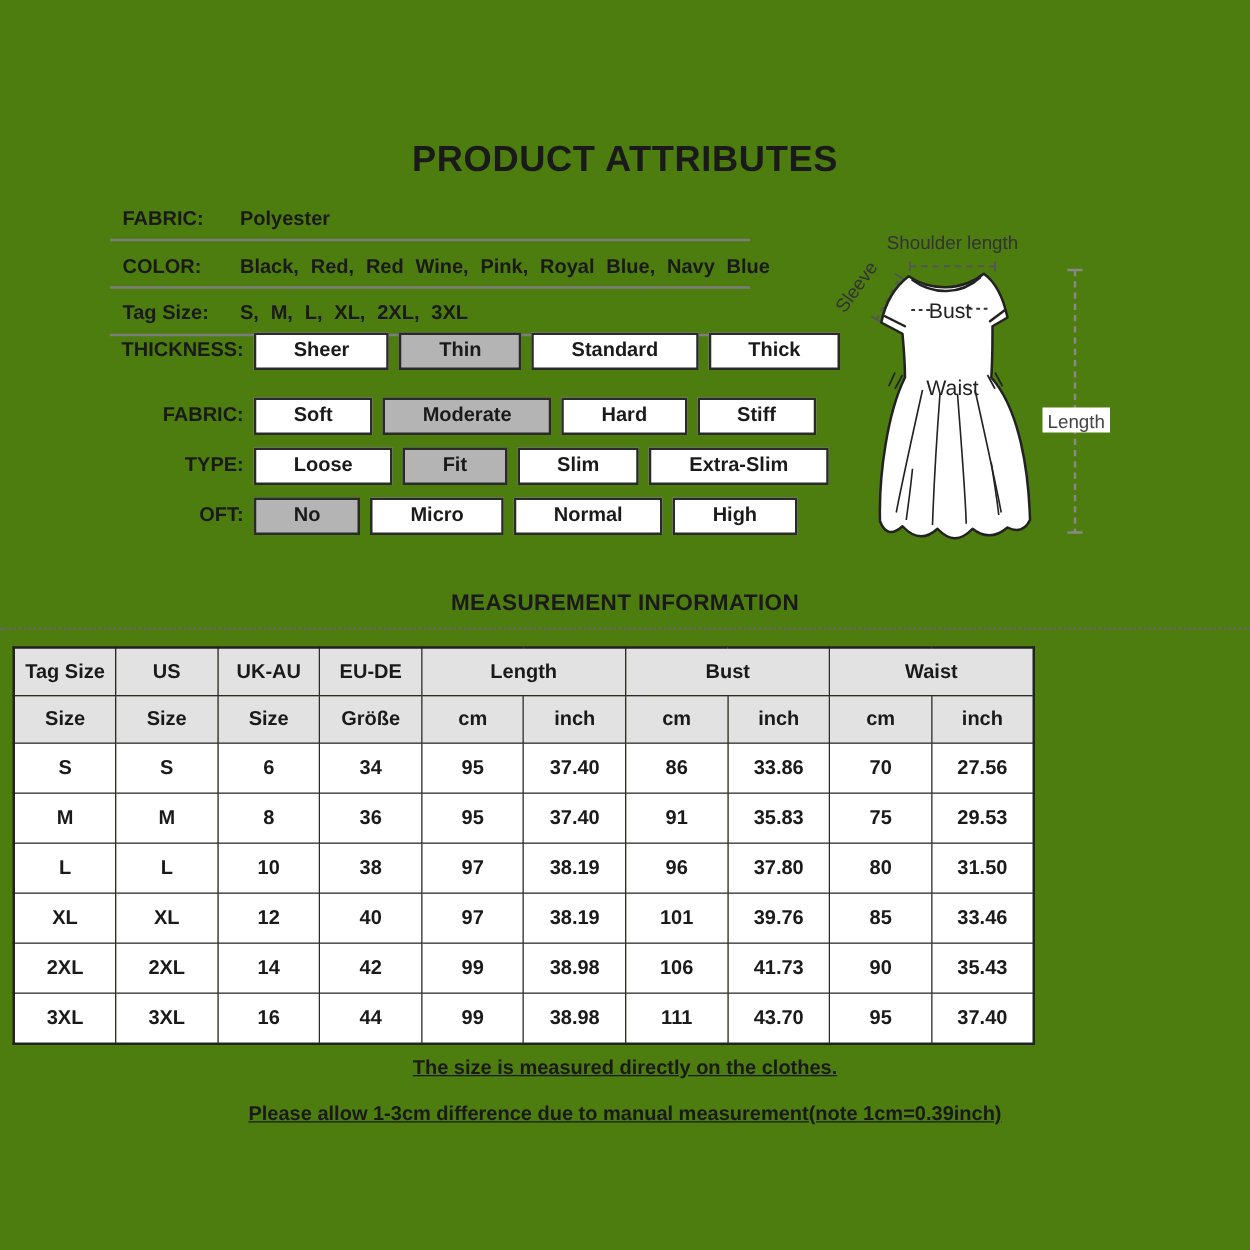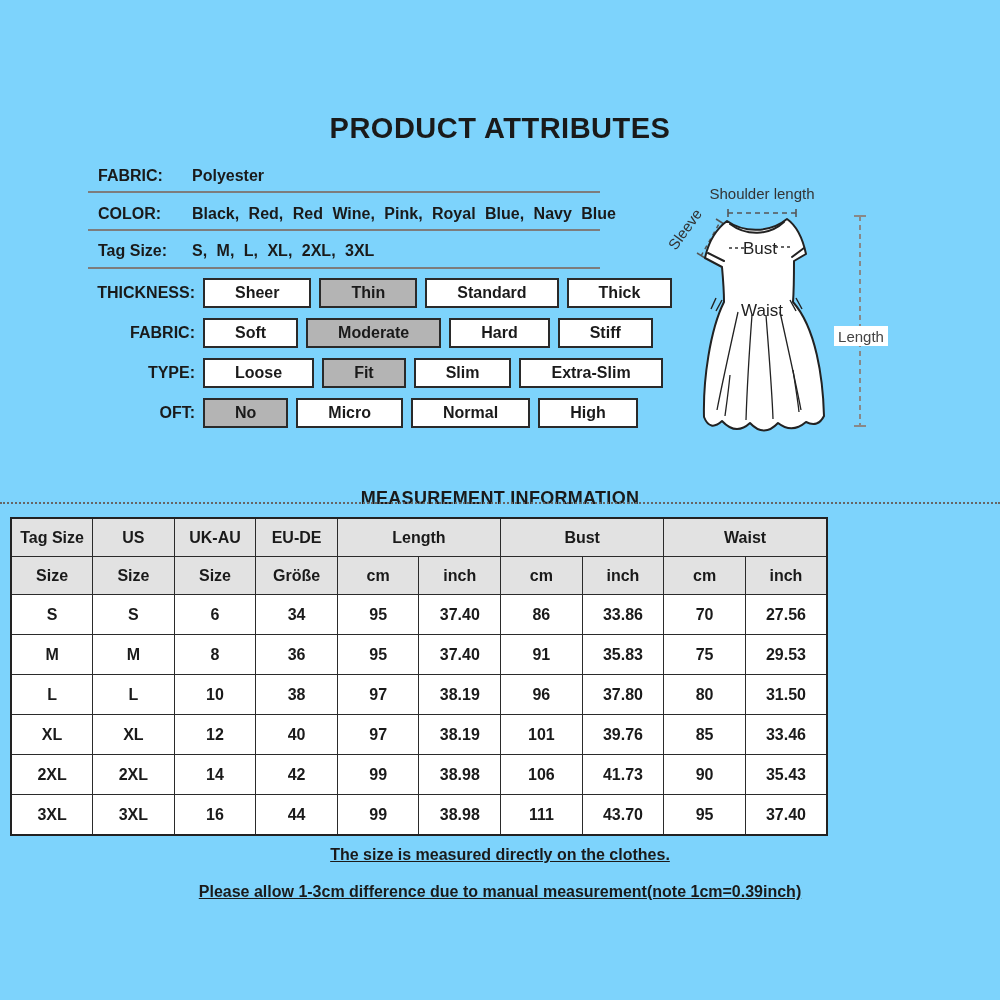--- a/index.html
+++ b/index.html
@@ -1,37 +1,37 @@
 <!DOCTYPE html>
 <html><head>
 <meta charset="utf-8">
 <style>
   html,body{margin:0;padding:0;background:#fff;}
-  .page{position:relative;width:1000px;height:1000px;background:#7dd3fc;overflow:hidden;
+  .page{position:relative;width:1000px;height:1000px;background:#4d7c0f;overflow:hidden;
         font-family:"Liberation Sans",sans-serif;color:#1a1a1a;}
   .title{position:absolute;top:112px;left:0;width:1000px;text-align:center;
          font-size:29px;font-weight:bold;letter-spacing:.5px;}
   
   .attr-row{position:absolute;left:98px;width:520px;font-size:16px;font-weight:bold;
             white-space:nowrap;}
   .attr-row .lab{display:inline-block;width:94px;}
   .attr-row .val{word-spacing:5px;}
   .sep{position:absolute;left:88px;width:512px;height:0;border-top:2px solid #7d7d7d;}
   
   .opt-row{position:absolute;left:0;display:flex;align-items:center;height:32px;}
   .opt-label{width:195px;text-align:right;font-size:16px;font-weight:bold;flex:none;}
   .opt{margin-left:8px;border:2px solid #2a2a2a;background:#fff;padding:3px 30px;
        font-size:16px;font-weight:bold;line-height:20px;white-space:nowrap;}
   .opt.sel{background:#b4b4b4;}
   
   .diagram{position:absolute;left:650px;top:170px;width:320px;height:300px;}
   .diagram text{font-family:"Liberation Sans",sans-serif;}
   
   .m-title{position:absolute;top:472px;left:0;width:1000px;text-align:center;
-           font-size:18px;font-weight:bold;letter-spacing:.3px;margin-top:16px;}
+           font-size:18px;font-weight:bold;letter-spacing:.3px;}
   .dotted{position:absolute;top:502px;left:0;width:1000px;height:0;border-top:2px dotted #666;}
   table.size{position:absolute;left:10px;top:517px;width:818px;border-collapse:collapse;
              table-layout:fixed;border:2px solid #222;}
   table.size th,table.size td{border:1.5px solid #2b2b2b;text-align:center;vertical-align:middle;
              font-size:16px;font-weight:bold;padding:0;}
   table.size thead th{background:#e2e2e2;height:37px;}
   table.size tbody td{height:39px;background:#fff;}
   .note{position:absolute;left:0;width:1000px;text-align:center;font-size:16px;font-weight:bold;text-decoration:underline;}
   .note1{top:846px;} .note2{top:872px;margin-top:11px;}
 </style>
@@ -50,21 +50,21 @@
   <div class="attr-row" style="top:205px">
     <span class="lab">COLOR:</span><span class="val">Black, Red, Red Wine, Pink, Royal Blue, Navy Blue</span>
   </div>
   <div class="sep" style="top:229px"></div>
 
   <div class="attr-row" style="top:242px">
     <span class="lab">Tag Size:</span><span class="val">S, M, L, XL, 2XL, 3XL</span>
   </div>
   <div class="sep" style="top:267px"></div>
 
-  <div class="opt-row" style="top:277px">
+  <div class="opt-row" style="top:265px">
     <span class="opt-label">THICKNESS:</span>
     <span class="opt">Sheer</span>
     <span class="opt sel">Thin</span>
     <span class="opt">Standard</span>
     <span class="opt">Thick</span>
   </div>
   <div class="opt-row" style="top:317px">
     <span class="opt-label">FABRIC:</span>
     <span class="opt">Soft</span>
     <span class="opt sel">Moderate</span>

